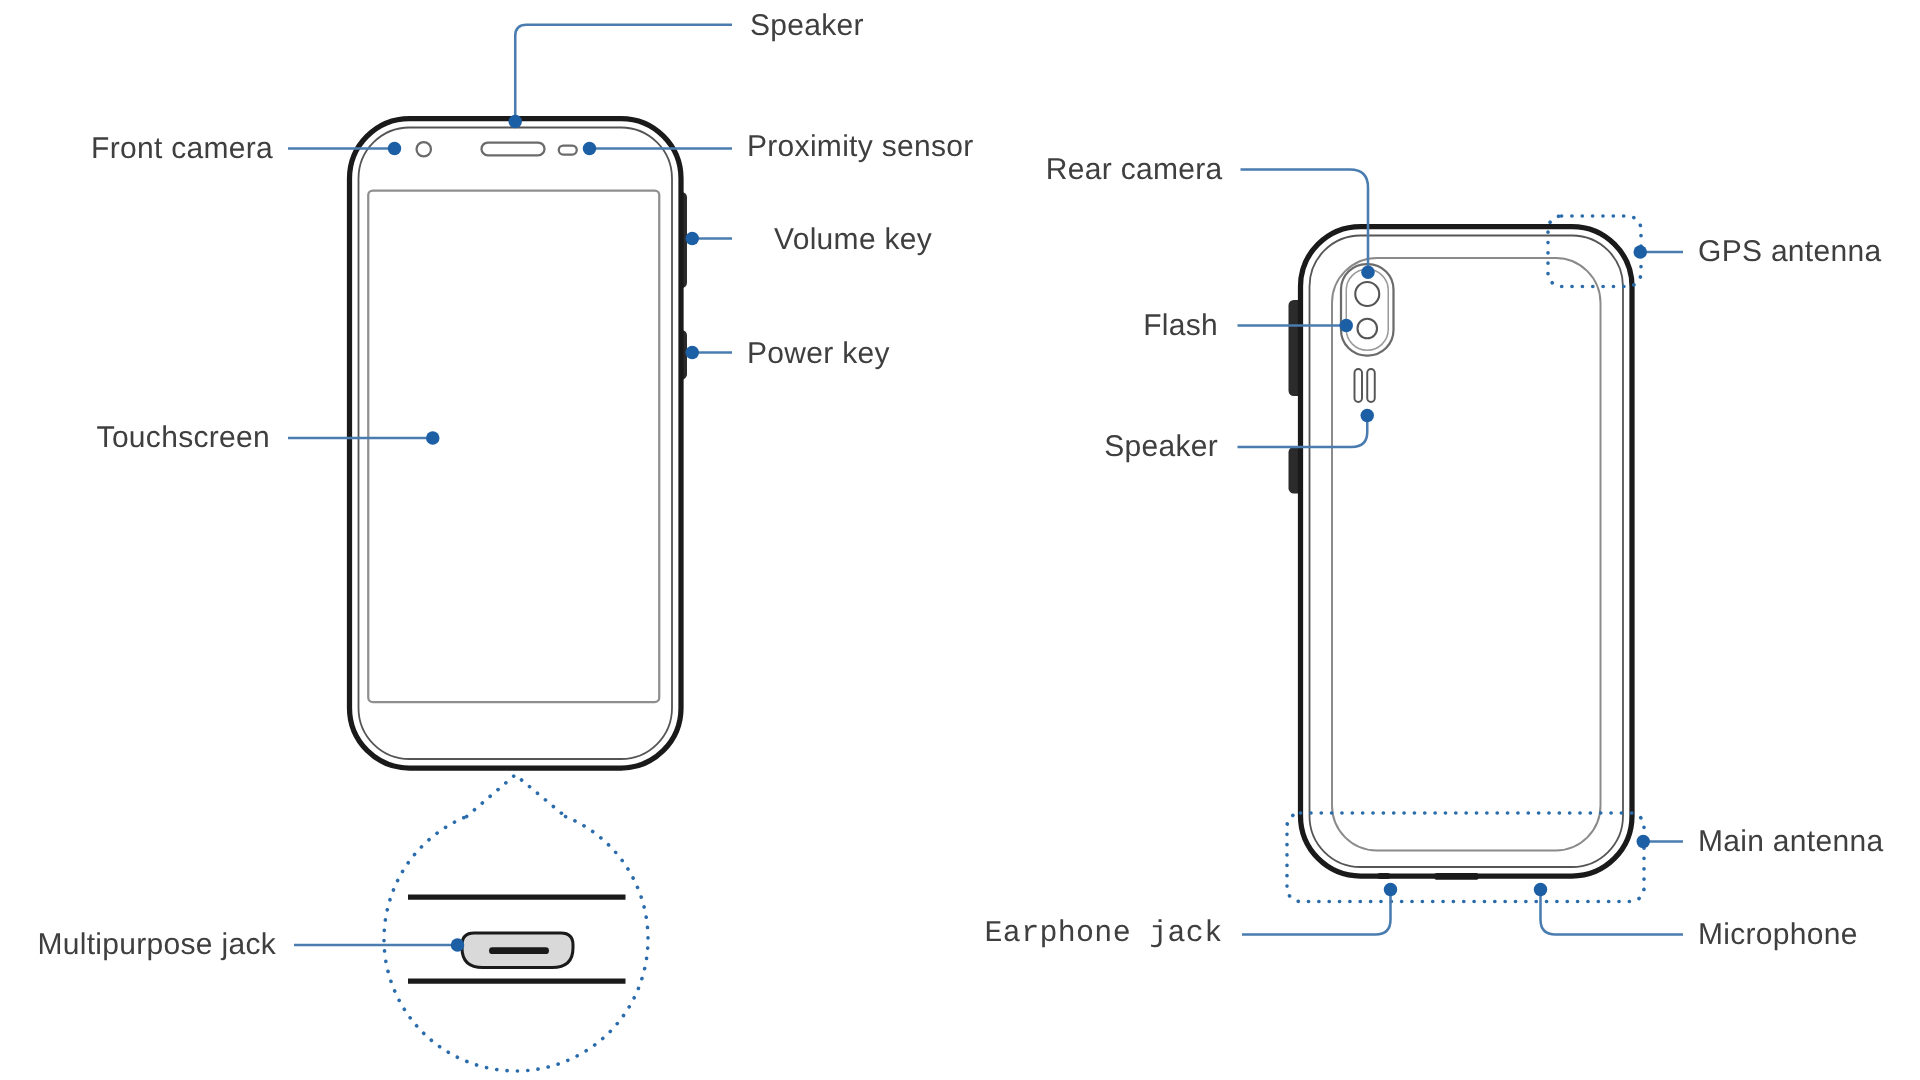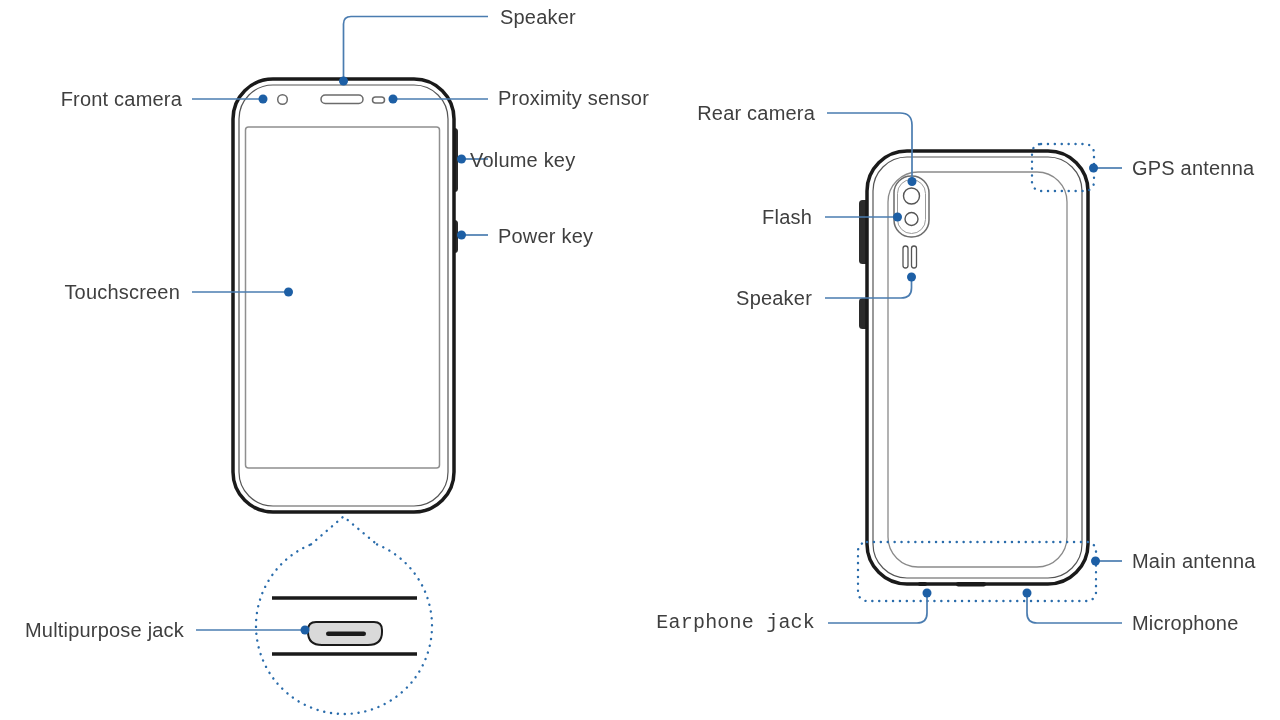--- a/index.html
+++ b/index.html
@@ -146,21 +146,21 @@
       <circle class="dot" cx="1027" cy="593" r="4.5"></circle>
     </g>
   </svg>
 
   <div class="label" style="left:500px; top:5px;">Speaker</div>
 
   <div class="label r" style="right:1098px; top:87px;">Front camera</div>
 
   <div class="label" style="left:498px; top:86px;">Proximity sensor</div>
 
-  <div class="label" style="left:470px; top:148px;">Volume key</div>
+  <div class="label" style="left:516px; top:148px;">Volume key</div>
 
   <div class="label" style="left:498px; top:224px;">Power key</div>
 
   <div class="label r" style="right:1100px; top:280px;">Touchscreen</div>
 
   <div class="label r" style="right:1096px; top:618px;margin-left:44px;">Multipurpose jack</div>
 
   <div class="label r" style="right:465px; top:101px;">Rear camera</div>
 
   <div class="label r" style="right:468px; top:205px;text-align:right;">Flash</div>

